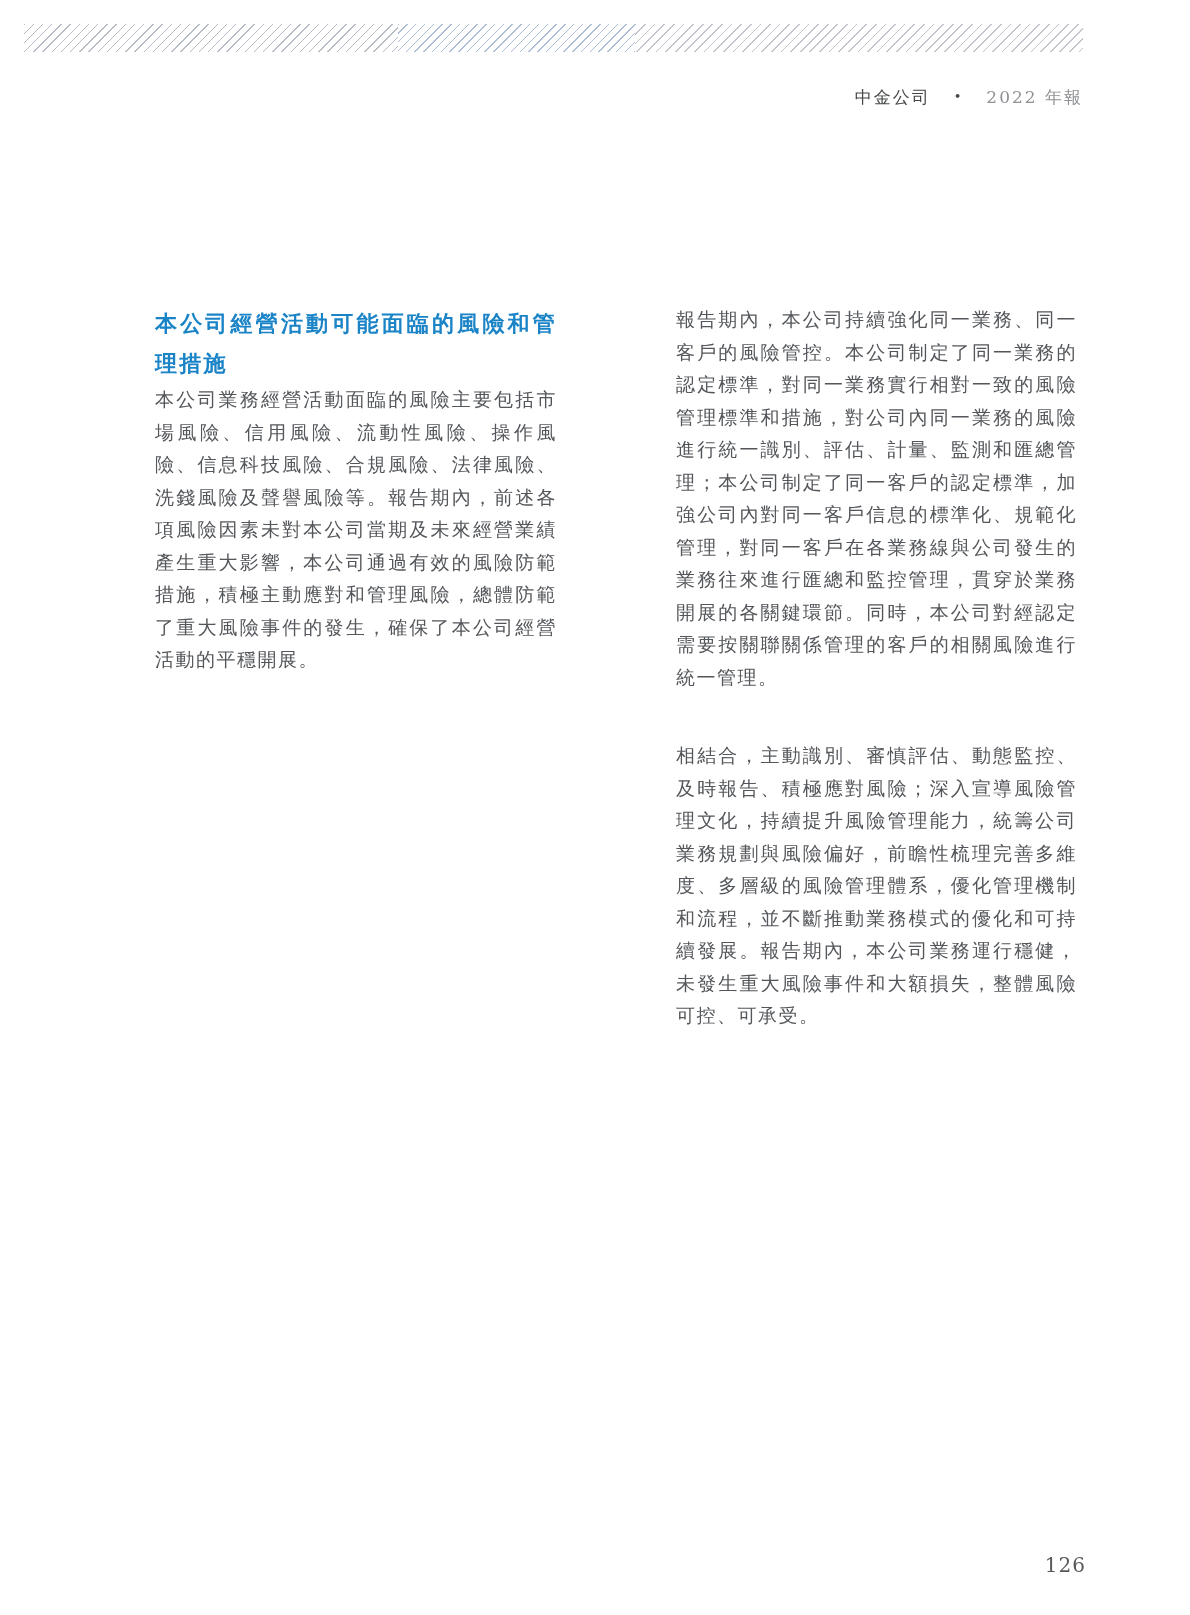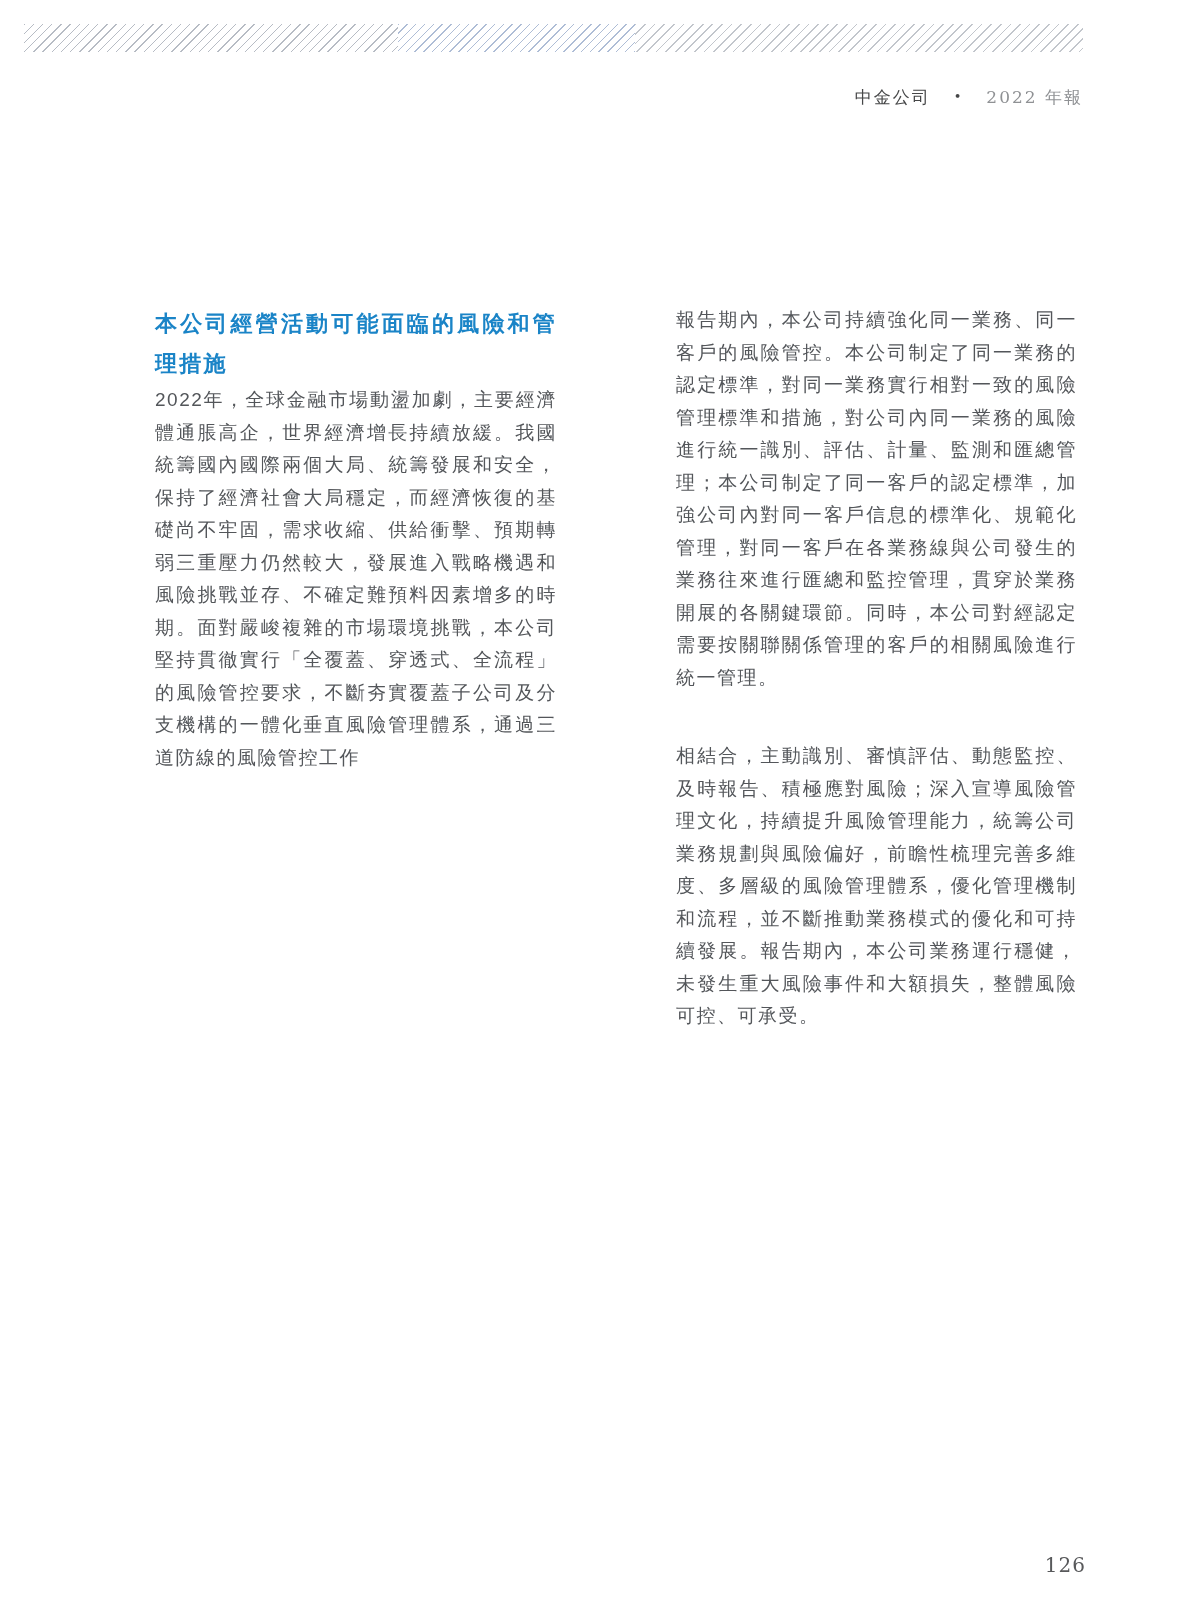--- a/index.html
+++ b/index.html
@@ -101,21 +101,21 @@
     <div class="stripe-zone z2"></div>
     <div class="stripe-zone z3"></div>
   </div>
 
   <div class="page-header">
     <span class="company">中金公司</span><span class="sep">•</span><span class="report">2022 年報</span>
   </div>
 
   <div class="column left">
     <div class="section-heading">本公司經營活動可能面臨的風險和管理措施</div>
-    <p class="body">2022年，全球金融市場動盪加劇，主要經濟體通脹高企，世界經濟增長持續放緩。我國統籌國內國際兩個大局、統籌發展和安全，保持了經濟社會大局穩定，而經濟恢復的基礎尚不牢固，需求收縮、供給衝擊、預期轉弱三重壓力仍然較大，發展進入戰略機遇和風險挑戰並存、不確定難預料因素增多的時期。面對嚴峻複雜的市場環境挑戰，本公司堅持貫徹實行「全覆蓋、穿透式、全流程」的風險管控要求，不斷夯實覆蓋子公司及分支機構的一體化垂直風險管理體系，通過三道防線的風險管控工作</p>
+    <p class="body">本公司業務經營活動面臨的風險主要包括市場風險、信用風險、流動性風險、操作風險、信息科技風險、合規風險、法律風險、洗錢風險及聲譽風險等。報告期內，前述各項風險因素未對本公司當期及未來經營業績產生重大影響，本公司通過有效的風險防範措施，積極主動應對和管理風險，總體防範了重大風險事件的發生，確保了本公司經營活動的平穩開展。</p>
   </div>
 
   <div class="column right">
     <p class="body">報告期內，本公司持續強化同一業務、同一客戶的風險管控。本公司制定了同一業務的認定標準，對同一業務實行相對一致的風險管理標準和措施，對公司內同一業務的風險進行統一識別、評估、計量、監測和匯總管理；本公司制定了同一客戶的認定標準，加強公司內對同一客戶信息的標準化、規範化管理，對同一客戶在各業務線與公司發生的業務往來進行匯總和監控管理，貫穿於業務開展的各關鍵環節。同時，本公司對經認定需要按關聯關係管理的客戶的相關風險進行統一管理。</p>
     <p class="body">相結合，主動識別、審慎評估、動態監控、及時報告、積極應對風險；深入宣導風險管理文化，持續提升風險管理能力，統籌公司業務規劃與風險偏好，前瞻性梳理完善多維度、多層級的風險管理體系，優化管理機制和流程，並不斷推動業務模式的優化和可持續發展。報告期內，本公司業務運行穩健，未發生重大風險事件和大額損失，整體風險可控、可承受。</p>
   </div>
 
   <div class="page-number">126</div>
 
 </div>

